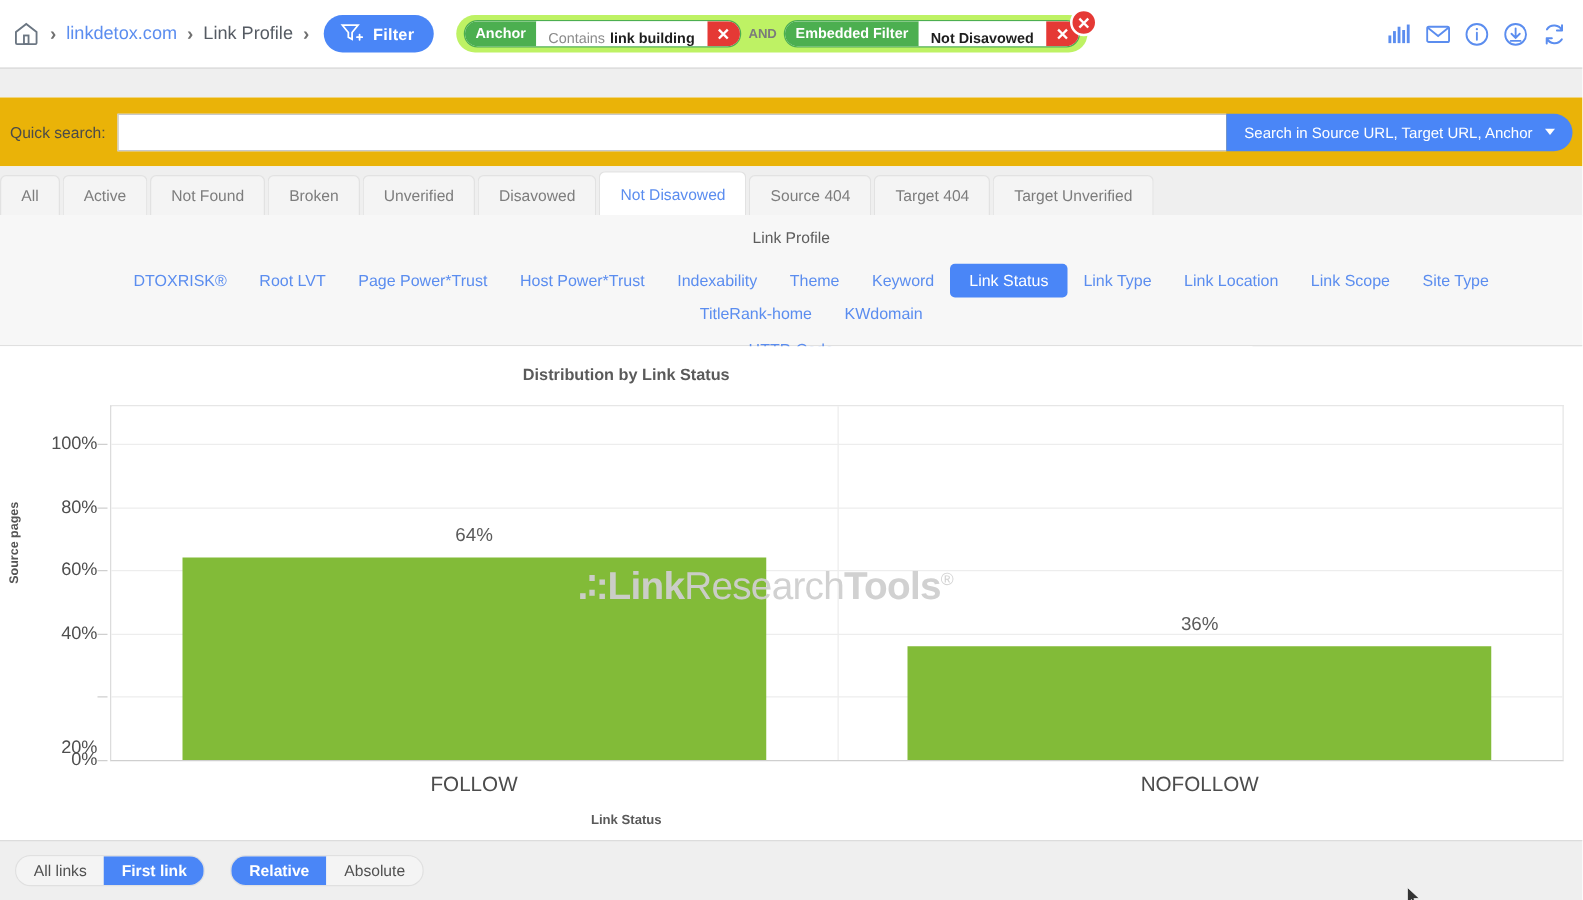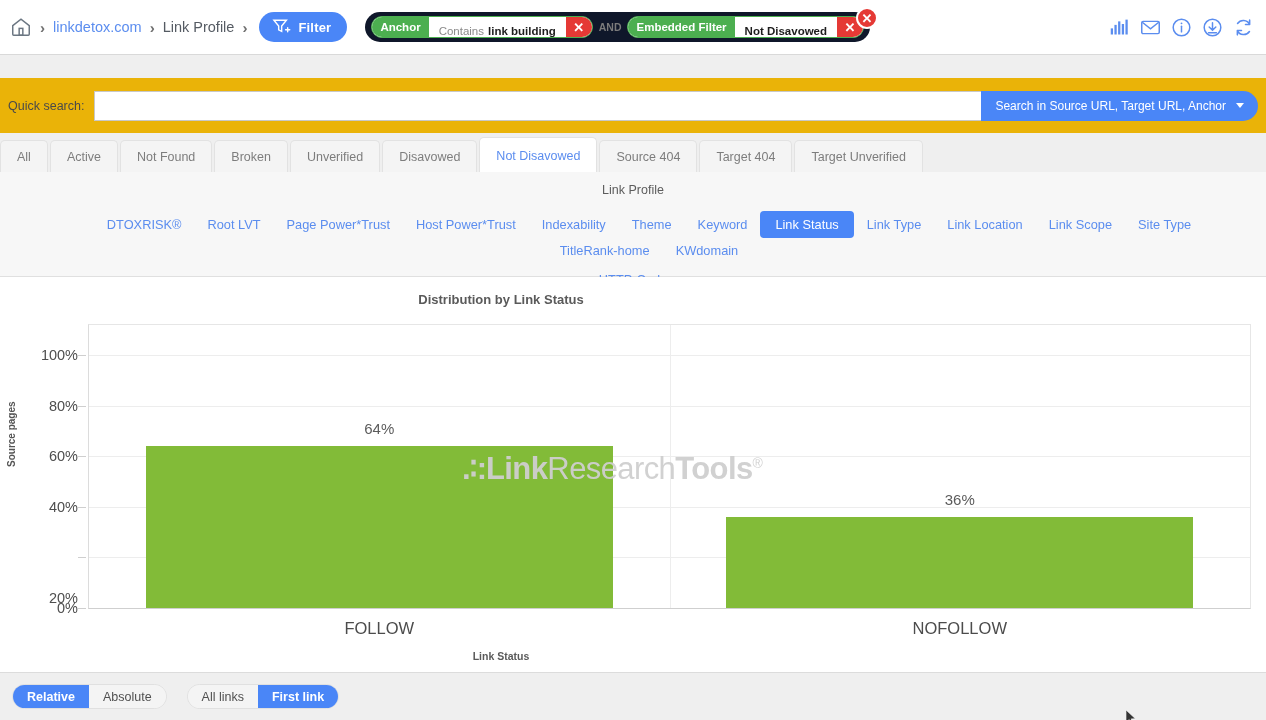--- a/index.html
+++ b/index.html
@@ -28,21 +28,21 @@
     height: 30px; border-radius: 15px;
     background: #4a86f7; color: #fff;
     display: flex; align-items: center; gap: 7px;
     padding: 0 16px 0 12px;
     border: none; cursor: pointer;
   }
   .filter-btn .lbl { font-size: 13px; font-weight: bold; letter-spacing: .2px; }
 
   .filter-pillbar {
     margin-left: 18px; position: relative;
-    height: 30px; border-radius: 15px; background: #0f172a;
+    height: 30px; border-radius: 15px; background: #bef264;
     display: flex; align-items: center; gap: 0; padding: 0 6px;
   }
   .chip {
     display: flex; align-items: center; height: 22px;
     border-radius: 11px; overflow: hidden;
     border: 1px solid #4caf50;
     background: #fff;
   }
   .chip .ck {
     background: #4caf50; color: #fff; font-size: 11.5px; font-weight: bold;
@@ -402,26 +402,26 @@
     </div>
   <div class="xlabel">Link Status</div>
 </div>
 
 <div class="watermark">
   <span class="wm-dots">.∶:</span><span class="b">Link</span><span>Research</span><span class="b">Tools</span><span class="reg">®</span>
 </div>
 
 <div class="botbar">
   <div class="toggle">
+    <span class="tg">All links</span>
+    <span class="tg on">First link</span>
+  </div>
+  <div class="toggle">
     <span class="tg on">Relative</span>
     <span class="tg">Absolute</span>
-  </div>
-  <div class="toggle">
-    <span class="tg">All links</span>
-    <span class="tg on">First link</span>
   </div>
 </div>
 
 <span class="cursor-arrow">
   <svg width="12" height="16" viewBox="0 0 12 16">
       <path d="M0 0 L0 12.5 L3.2 9.6 L5.4 14.6 L7.3 13.8 L5.1 8.9 L9.4 8.7 Z" fill="#333" stroke="#fff" stroke-width=".6"></path>
     </svg>
 </span>
 
 </body></html>

